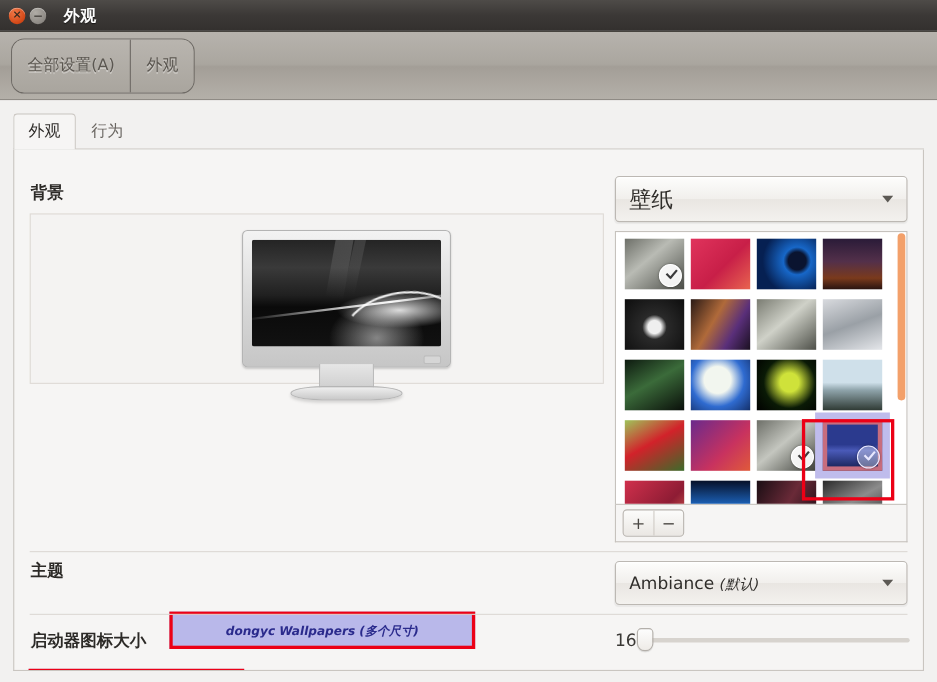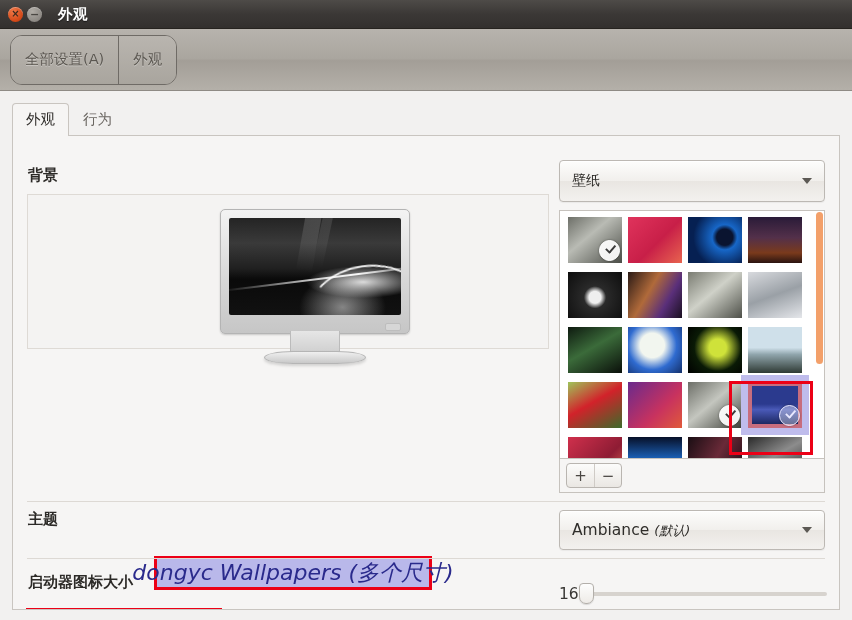--- a/index.html
+++ b/index.html
@@ -102,21 +102,21 @@
       background:linear-gradient(to bottom,#efefef,#c9c9c9);
       border:1px solid #b5b5b5; border-radius:40%/70%;
       box-shadow:0 2px 3px rgba(0,0,0,.15);}
   .mon-logo{position:absolute;right:8px;bottom:2px;width:16px;height:8px;
       background:#d6d6d6;border:1px solid #bdbdbd;border-radius:2px;}
 
   
   .hl{ position:absolute; border:3px solid #ec0016; background:#b9b8ea;
        display:flex; align-items:center; justify-content:center;}
   .hl-wall{ left:141px; top:404px; width:278px; height:34px; }
-  .hl-wall span{ font-style:italic; color:#2a2a8c; font-size:22px; white-space:nowrap;}
+  .hl-wall span{ font-style:italic; color:#2a2a8c; font-size:11px; white-space:nowrap;font-weight:bold;}
   .hl-day{ left:13px; top:456px; width:196px; height:44px;
            justify-content:flex-start; padding-left:14px; }
   .hl-day span{ color:#3b3b9a; font-size:15px; white-space:nowrap;}
   .clock-ic{ display:inline-block; width:13px;height:13px;border:1.4px solid #3b3b9a;
              border-radius:50%; position:relative; margin-right:6px; top:2px;}
   .clock-ic:before{content:"";position:absolute;left:5px;top:2.5px;width:1.3px;height:4.6px;background:#3b3b9a;}
   .clock-ic:after{content:"";position:absolute;left:5.5px;top:6px;width:3.6px;height:1.3px;background:#3b3b9a;}
 
   
   .swatch-btn{ position:absolute; left:491px; top:459px; width:55px; height:38px;
@@ -124,21 +124,21 @@
     border-radius:4px; display:flex;align-items:center;justify-content:center; cursor:pointer;
     box-shadow:0 1px 1px rgba(0,0,0,.06);}
   .swatch{ width:42px; height:27px; background:#000; border:1px solid #9c9893;}
 
   
   .rightcol{ position:absolute; left:546px; top:8px; width:270px; }
   .combo{ width:266px; height:42px; border:1px solid #bcb8b3; border-radius:4px;
     background:linear-gradient(to bottom,#fdfdfc 0%,#f1efec 50%,#e9e6e2 51%,#f3f1ee 100%);
     display:flex; align-items:center; padding:0 12px; cursor:pointer;
     box-shadow:0 1px 1px rgba(0,0,0,.05), inset 0 1px 0 #fff;}
-  .combo .val{ flex:1; font-size:14px; color:#2f2d2a;}
+  .combo .val{ flex:1; font-size:20px; color:#2f2d2a;}
   .caret{ width:0;height:0;border-left:5px solid transparent;border-right:5px solid transparent;
           border-top:6px solid #5c5954;}
 
   .thumbbox{ margin-top:8px; width:266px; height:249px; background:#fff;
              border:1px solid #c6c2bd; position:relative; overflow:hidden;}
   .thumbgrid{ position:absolute; left:0; top:0; width:252px; padding:6px 0 0 8px;}
   .thumb{ width:54px; height:46px; margin:0 6px 9px 0; display:inline-block;
           position:relative; vertical-align:top; cursor:pointer; overflow:hidden;}
   .badge{ position:absolute; right:2px; bottom:2px; width:21px;height:21px;border-radius:50%;
           background:rgba(255,255,255,.92); border:1.6px solid #fff;
@@ -176,21 +176,21 @@
     border:1px solid #bcb8b3; border-radius:4px;
     background:linear-gradient(to bottom,#fdfdfc 0%,#f1efec 50%,#e9e6e2 51%,#f3f1ee 100%);
     display:flex;align-items:center;padding:0 12px;cursor:pointer;
     box-shadow:0 1px 1px rgba(0,0,0,.05), inset 0 1px 0 #fff;}
   .theme-combo .val{flex:1;font-size:15.5px;color:#2f2d2a;}
   .theme-combo .val i{font-size:13px;}
 
   .launch-row{ position:absolute; left:0; top:423px; width:826px; height:50px; }
   .launch-row .sec-title{ position:absolute; left:15px; top:14px; }
   .slider-wrap{ position:absolute; left:546px; top:12px; width:268px; height:22px;
-                display:flex; align-items:center;margin-top:12px; }
+                display:flex; align-items:center; }
   .slider-val{ font-size:15.5px; color:#3a3835; margin-right:2px;}
   .track{ position:relative; flex:1; height:4px; background:#d7d3ce; border-radius:2px;}
   .knob{ position:absolute; left:-2px; top:-9px; width:15px; height:21px;
          background:linear-gradient(to bottom,#fdfdfd,#eeebe7);
          border:1px solid #b3afaa; border-radius:4px 4px 7px 7px; cursor:pointer;
          box-shadow:0 1px 1px rgba(0,0,0,.12);}
 </style>
 </head>
 <body>
 

